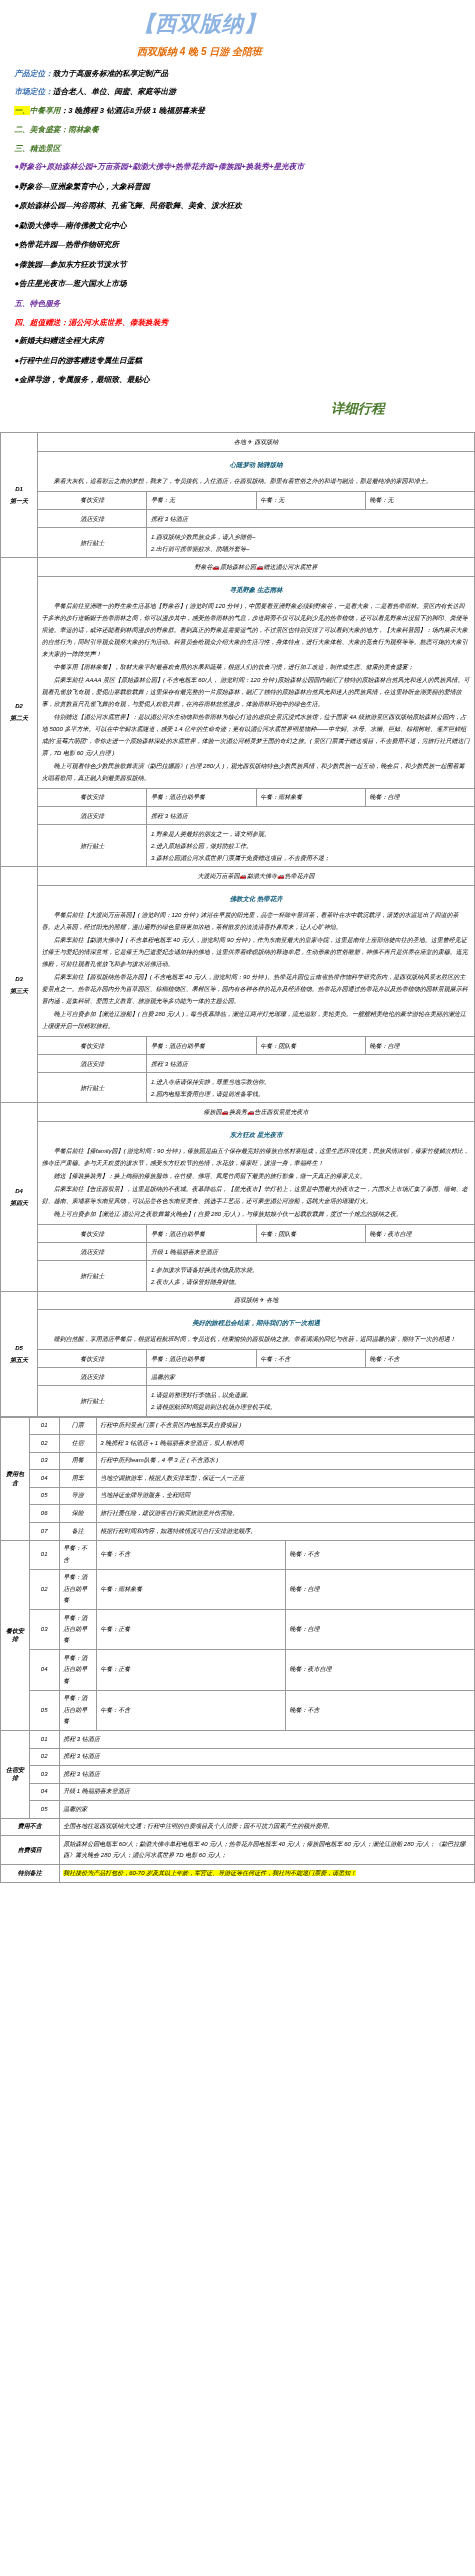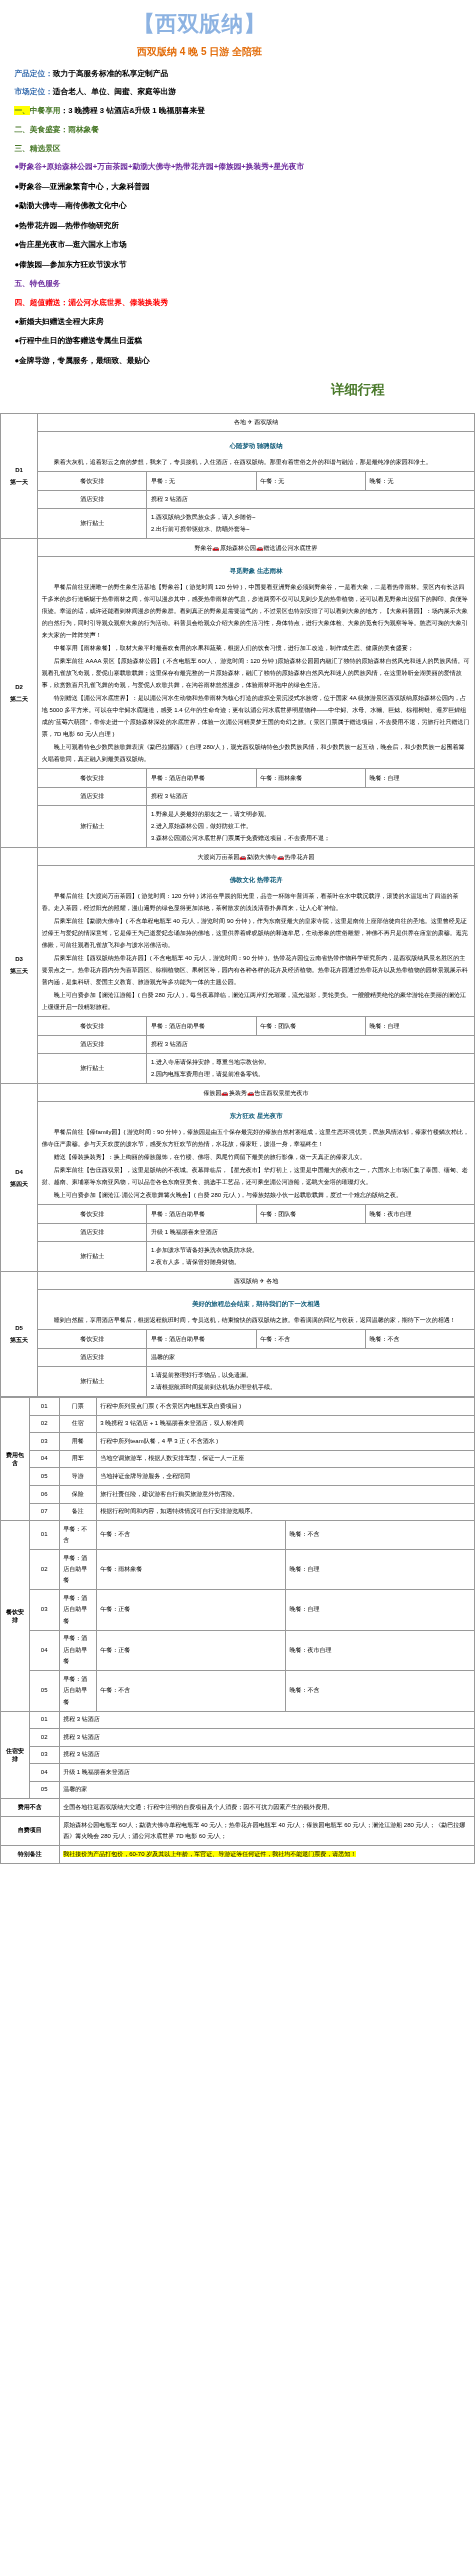--- a/index.html
+++ b/index.html
@@ -1,17 +1,17 @@
 <!DOCTYPE html>
 <html lang="zh" style="font-size:8.2px"><head>
 <meta charset="utf-8">
 <style>
   html,body{margin:0;padding:0;background:#fff;}
   body{width:475px;font-family:"Liberation Sans","DejaVu Sans",sans-serif;color:#000;}
-  .page{width:399px;box-sizing:border-box;}
+  .page{width:399px;box-sizing:border-box;font-style:italic;}
 
   
   .intro{padding:5.2px 14.4px 3.1px 14.4px;}
   .main-title{text-align:center;font-size:21.6px;font-weight:bold;color:#8db3e2;letter-spacing:0.5px;margin:4.1px 0 7.2px;}
   .sub-title{text-align:center;font-size:10px;font-weight:bold;color:#e36c09;margin:0 0 8.2px;}
   .pos-line{font-size:7.7px;font-weight:bold;margin:0 0 7.2px;line-height:1.5;}
   .pos-label{color:#3a6fb0;}
   .pos-val{color:#000;}
   .sec-head{font-size:7.7px;font-weight:bold;color:#4a7a2b;margin:0 0 7.2px;line-height:1.5;}
   .sec-head .hl{background:#ffff00;color:#4a7a2b;}
@@ -66,24 +66,25 @@
     <div class="sec-head">
       <span class="hl">一、</span><span>中餐享用</span><span class="blk">：3 晚携程 3 钻酒店&amp;升级 1 晚福朋喜来登</span>
     </div>
 
     <div class="sec-head">二、美食盛宴：雨林象餐</div>
     <div class="sec-head">三、精选景区</div>
 
     <div class="bullet-purple">●野象谷+原始森林公园+万亩茶园+勐泐大佛寺+热带花卉园+傣族园+换装秀+星光夜市</div>
 
     <div class="bullet-black">●野象谷—亚洲象繁育中心，大象科普园</div>
+    <div class="bullet-black">●原始森林公园—沟谷雨林、孔雀飞舞、民俗歌舞、美食、泼水狂欢</div>
     <div class="bullet-black">●勐泐大佛寺—南传佛教文化中心</div>
     <div class="bullet-black">●热带花卉园—热带作物研究所</div>
+    <div class="bullet-black">●傣族园—参加东方狂欢节泼水节</div>
     <div class="bullet-black">●告庄星光夜市—逛六国水上市场</div>
-    <div class="bullet-black">●傣族园—参加东方狂欢节泼水节</div>
 
     <div class="sec-head purple">五、特色服务</div>
     <div class="sec-head red">四、超值赠送：湄公河水底世界、傣装换装秀</div>
 
     <div class="bullet-black">●新婚夫妇赠送全程大床房</div>
     <div class="bullet-black">●行程中生日的游客赠送专属生日蛋糕</div>
     <div class="bullet-black">●金牌导游，专属服务，最细致、最贴心</div>
 
     <div class="detail-title">详细行程</div>
   </div>

